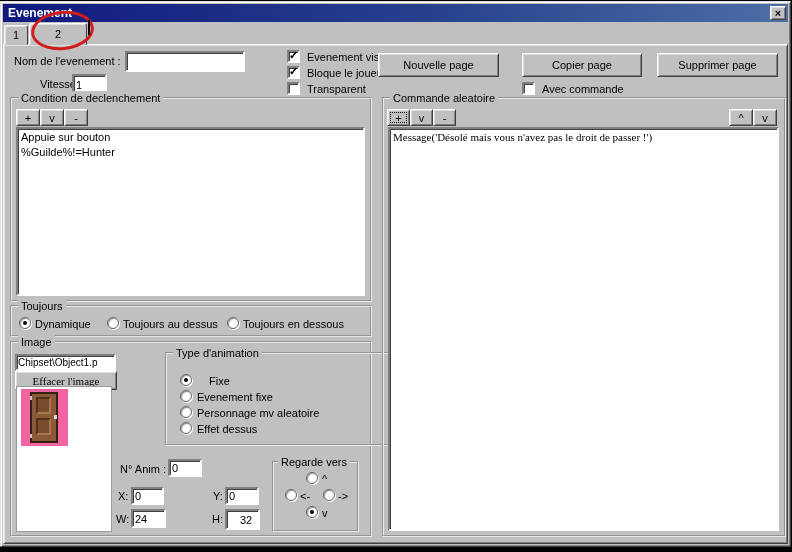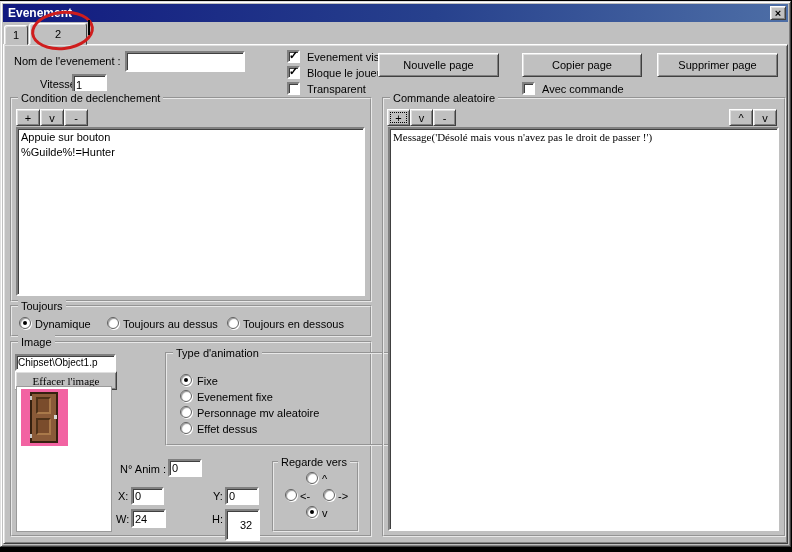--- a/index.html
+++ b/index.html
@@ -185,39 +185,39 @@
         <div class="handle"></div>
         <div class="hinge-top"></div>
         <div class="hinge-bot"></div>
       </div>
     </div>
   </div>
 
   <div class="group" style="left:117px; top:352px; width:279px; height:94px;margin-left:48px;">
     <span class="legend">Type d'animation</span>
     <span class="radio selected" style="left:13px; top:20px;"></span>
-    <span class="lbl" style="left:30px; top:21px;">Fixe</span>
+    <span class="lbl" style="left:42px; top:21px;">Fixe</span>
     <span class="radio" style="left:13px; top:36px;"></span>
     <span class="lbl" style="left:30px; top:37px;">Evenement fixe</span>
     <span class="radio" style="left:13px; top:52px;"></span>
     <span class="lbl" style="left:30px; top:53px;">Personnage mv aleatoire</span>
     <span class="radio" style="left:13px; top:68px;"></span>
     <span class="lbl" style="left:30px; top:69px;">Effet dessus</span>
   </div>
 
   <span class="lbl" style="left:120px; top:463px;">N° Anim :</span>
   <input class="field" style="left: 168px; top: 459px; width: 34px; height: 18px;" value="0">
   <span class="lbl" style="left:118px; top:490px;">X:</span>
   <input class="field" style="left: 131px; top: 487px; width: 33px; height: 18px;" value="0">
   <span class="lbl" style="left:213px; top:490px;">Y:</span>
   <input class="field" style="left: 225px; top: 487px; width: 34px; height: 18px;" value="0">
   <span class="lbl" style="left:116px; top:513px;">W:</span>
   <input class="field" style="left: 131px; top: 509px; width: 35px; height: 19px;" value="24">
   <span class="lbl" style="left:212px; top:513px;">H:</span>
-  <input class="field" style="left: 225px; top: 509px; width: 35px; height: 32px; padding-left: 13px;" value="32">
+  <input class="field" style="left: 225px; top: 509px; width: 35px; height: 21px; padding-left: 13px;" value="32">
 
   <div class="group" style="left:272px; top:461px; width:87px; height:71px;">
     <span class="legend" style="left:4px;text-align:center;">Regarde vers</span>
     <span class="radio" style="left:32px; top:9px;"></span>
     <span class="lbl" style="left:48px; top:10px;">^</span>
     <span class="radio" style="left:11px; top:26px;"></span>
     <span class="lbl" style="left:26px; top:27px;">&lt;-</span>
     <span class="radio" style="left:49px; top:26px;"></span>
     <span class="lbl" style="left:64px; top:27px;">-&gt;</span>
     <span class="radio selected" style="left:32px; top:43px;"></span>

